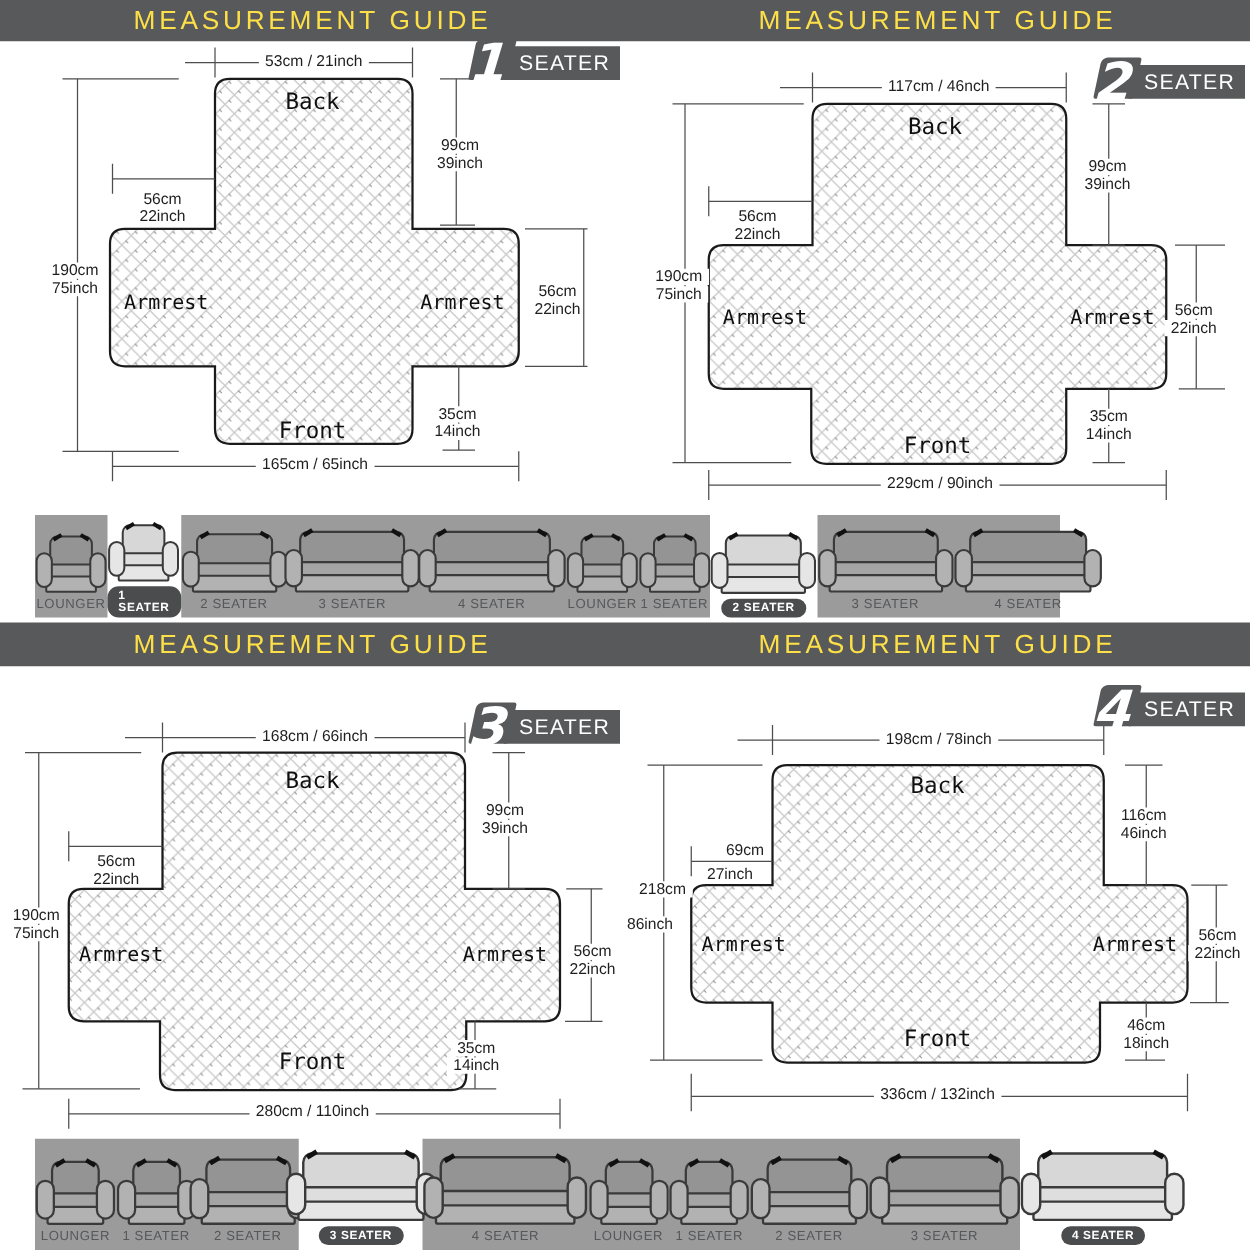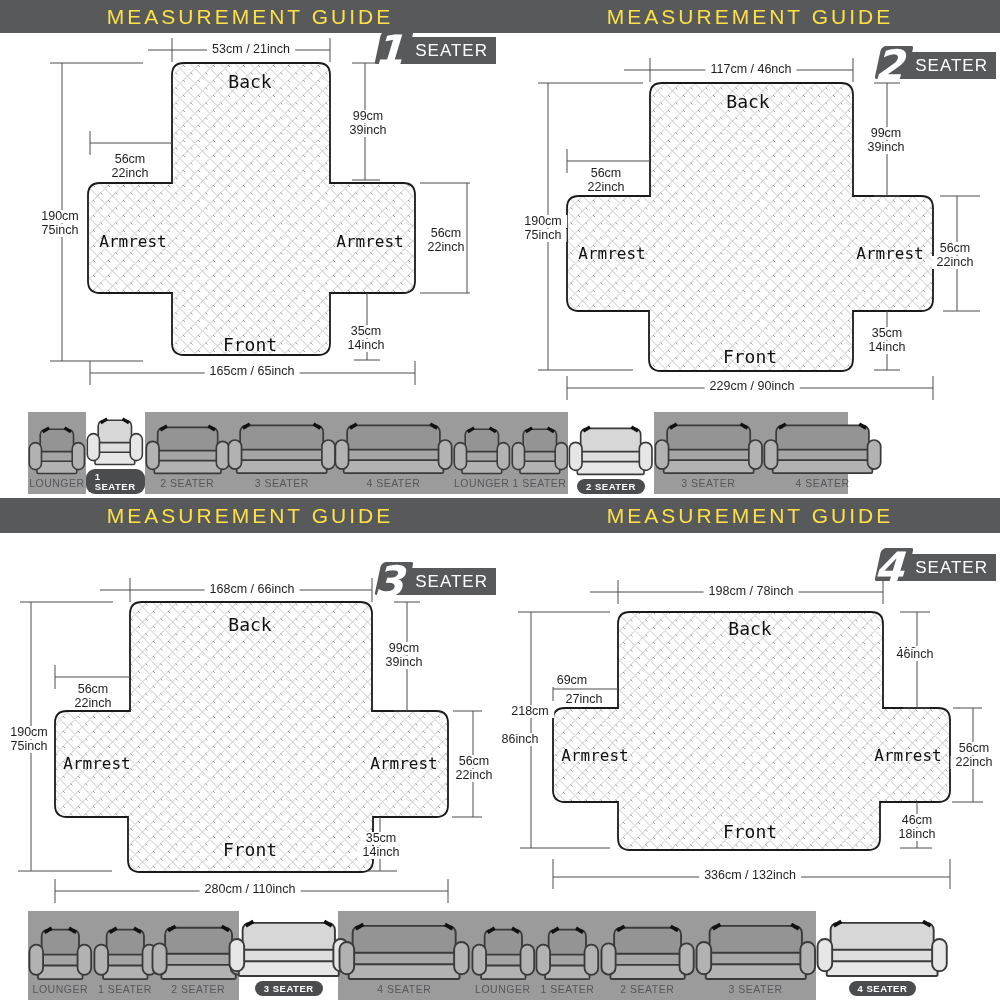--- a/index.html
+++ b/index.html
@@ -358,22 +358,22 @@
         <line x1="473" y1="175" x2="473" y2="269"></line>
           <line x1="453" y1="175" x2="482" y2="175"></line>
           <line x1="452" y1="269" x2="483" y2="269"></line>
         <line x1="417" y1="269" x2="417" y2="315"></line>
           <line x1="400" y1="315" x2="432" y2="315"></line>
       </g>
     </svg>
     <span class="t bg" style="left:251px;top:52px">198cm / 78inch</span>
     <span class="name nb" style="left:250px;top:87px">Back</span>
     <span class="t bg" style="left:415px;top:113px">116cm</span>
-    <span class="t bg" style="left:415px;top:115px">46inch</span>
-    <span class="t bg" style="left:72px;top:141px">69cm</span>
+    <span class="t bg" style="left:415px;top:127px">46inch</span>
+    <span class="t bg" style="left:96px;top:141px">69cm</span>
     <span class="t bg" style="left:84px;top:160px">27inch</span>
     <span class="t bg" style="left:30px;top:172px">218cm</span>
     <span class="t bg" style="left:20px;top:200px">86inch</span>
     <span class="name na" style="left:95px;top:215px">Armrest</span>
     <span class="name na" style="left:408px;top:215px">Armrest</span>
     <span class="t bg" style="left:474px;top:209px">56cm</span>
     <span class="t bg" style="left:474px;top:223px">22inch</span>
     <span class="t bg" style="left:417px;top:281px">46cm</span>
     <span class="t bg" style="left:417px;top:295px">18inch</span>
     <span class="name nb" style="left:250px;top:290px">Front</span>

